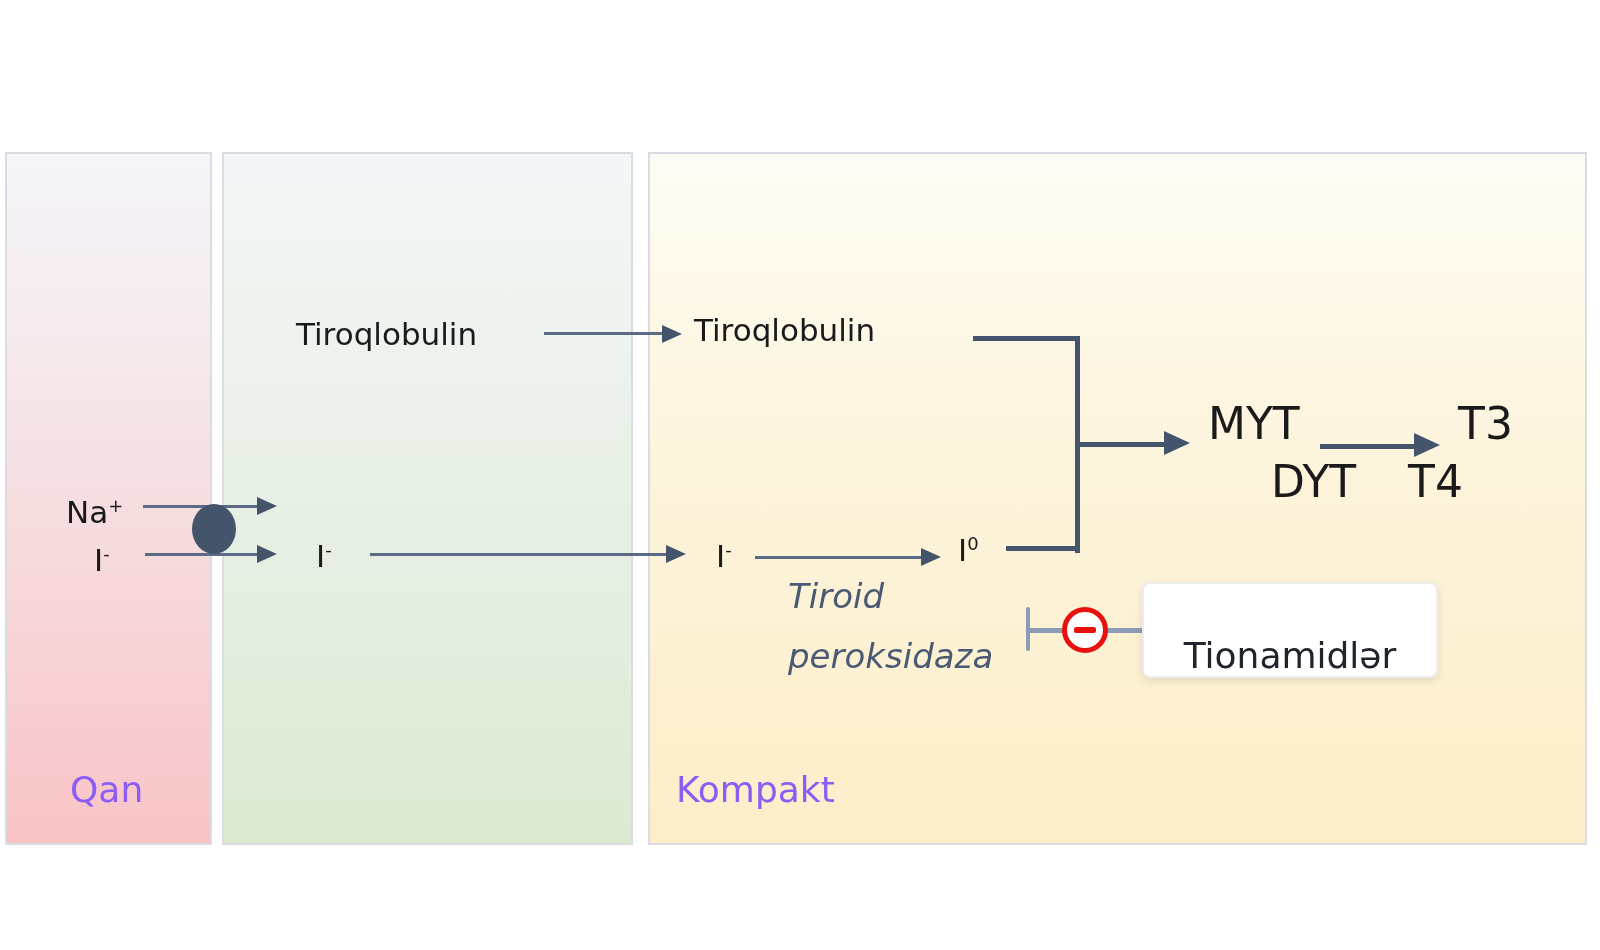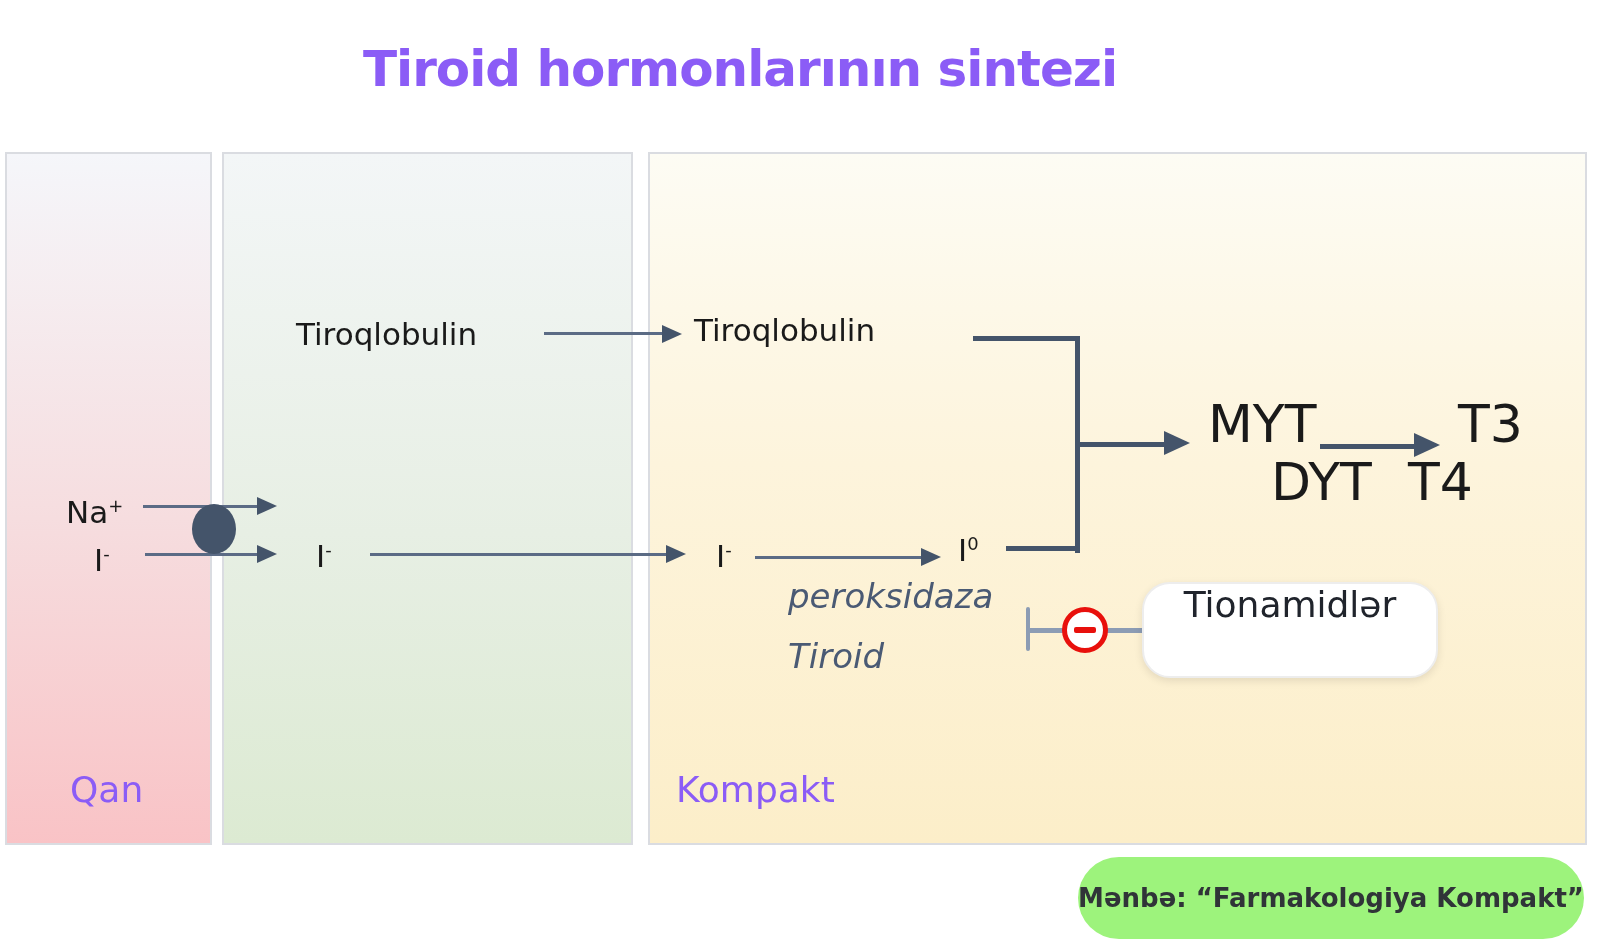--- a/index.html
+++ b/index.html
@@ -14,51 +14,50 @@
   }
   
   .panel{position:absolute;top:152px;height:693px;border:2px solid #DADCE1;box-sizing:border-box;}
   .panel.blood{left:5px;width:207px;background:linear-gradient(180deg,#F5F6FA 0%,#F6DCDE 55%,#F9C3C6 100%);}
   .panel.follicular{left:222px;width:411px;background:linear-gradient(180deg,#F3F6F7 0%,#E7EFE4 55%,#DCEAD2 100%);}
   .panel.colloid{left:648px;width:939px;background:linear-gradient(180deg,#FDFCF4 0%,#FDF4DC 45%,#FCEEC9 100%);}
   .panel-label{position:absolute;top:768px;font-size:36px;line-height:44px;color:#8b5cf6;white-space:nowrap;}
   
   .node{position:absolute;font-size:31px;line-height:44px;color:#1a1a1a;white-space:nowrap;}
   .node sup{font-size:58%;}
-  .node.big{font-size:52px;}
+  .node.big{font-size:44px;}
   .enzyme{position:absolute;left:788px;top:566px;font-size:34px;line-height:60px;
           font-style:italic;color:#4A5A74;white-space:nowrap;}
   
   .hline{position:absolute;height:3px;background:#5B6B85;}
   .hline.thick{height:5px;background:#44546A;}
   .vline{position:absolute;width:5px;background:#44546A;}
   .ah{position:absolute;width:0;height:0;border-style:solid;border-color:transparent;border-left-color:#44546A;}
   .ah.small{border-width:9px 0 9px 20px;}
   .ah.big{border-width:12px 0 12px 26px;}
   .dot{position:absolute;left:192px;top:504px;width:44px;height:50px;border-radius:50%;background:#44546A;z-index:3;}
   
   .tbar{position:absolute;left:1026px;top:607px;width:4px;height:44px;background:#8C9CB4;border-radius:2px;}
   .inhline{position:absolute;left:1028px;top:628px;width:116px;height:5px;background:#8C9CB4;}
   .minus-circle{position:absolute;left:1062px;top:607px;width:36px;height:36px;background:#ffffff;
                 border:5px solid #E8100C;border-radius:50%;z-index:4;}
   .minus-circle .bar{position:absolute;left:7px;top:15px;width:22px;height:6px;background:#E8100C;border-radius:2px;}
   .card{position:absolute;left:1142px;top:582px;width:296px;height:96px;background:#ffffff;
-        border:2px solid #EDEDED;border-radius:28px;box-shadow:0 3px 8px rgba(0,0,0,0.10);
-        display:flex;align-items:flex-start;justify-content:center;font-size:36px;color:#20242c;box-sizing:border-box;}
+        border:2px solid #EDEDED;border-radius:8px;box-shadow:0 3px 8px rgba(0,0,0,0.10);
+        display:flex;align-items:flex-end;justify-content:center;font-size:36px;color:#20242c;box-sizing:border-box;}
   
   .pill{position:absolute;left:1078px;top:857px;width:506px;height:82px;border-radius:41px;background:#9DF37C;
         display:flex;align-items:center;justify-content:center;
         font-size:26px;font-weight:700;color:#303438;white-space:nowrap;}
 </style>
 </head>
 <body>
 
 <div id="stage">
 
-  <div class="title">Tiroid hormonlarının sintezi</div>
 
   <div class="panel blood"></div>
   <div class="panel follicular"></div>
   <div class="panel colloid"></div>
 
   <div class="panel-label" style="left:70px">Qan</div>
   <div class="panel-label" style="left:676px">Kompakt</div>
 
   <div class="node" style="left:66px;top:484px"><span>Na</span><sup>+</sup></div>
   <div class="node" style="left:94px;top:532px"><span>I</span><sup>-</sup></div>
@@ -79,22 +78,22 @@
   <div class="ah small" style="left:666px;top:545px"></div>
 
   <div class="node" style="left:694px;top:308px">Tiroqlobulin</div>
   <div class="node" style="left:716px;top:528px"><span>I</span><sup>-</sup></div>
 
   <div class="hline" style="left:755px;top:556px;width:166px"></div>
   <div class="ah small" style="left:921px;top:548px"></div>
   <div class="node" style="left:958px;top:522px"><span>I</span><sup>0</sup></div>
 
   <div class="enzyme">
+    <div>Tiroid</div>
     <div>peroksidaza</div>
-    <div>Tiroid</div>
   </div>
 
   <div class="hline thick" style="left:973px;top:336px;width:107px"></div>
   <div class="vline" style="left:1075px;top:336px;height:217px"></div>
   <div class="hline thick" style="left:1006px;top:546px;width:70px"></div>
   <div class="hline thick" style="left:1079px;top:442px;width:85px"></div>
   <div class="ah big" style="left:1164px;top:431px"></div>
 
   <div class="node big" style="left:1208px;top:402px">MYT</div>
   <div class="node big" style="left:1271px;top:460px">DYT</div>
@@ -106,17 +105,14 @@
 
   <div class="inhline"></div>
   <div class="tbar"></div>
   <div class="minus-circle">
       <div class="bar"></div>
     </div>
   <div class="card">
     <span>Tionamidlər</span>
   </div>
 
-  <div class="pill">
-    <span>Mənbə: “Farmakologiya Kompakt”</span>
-  </div>
 
 </div>
 
 </body></html>

